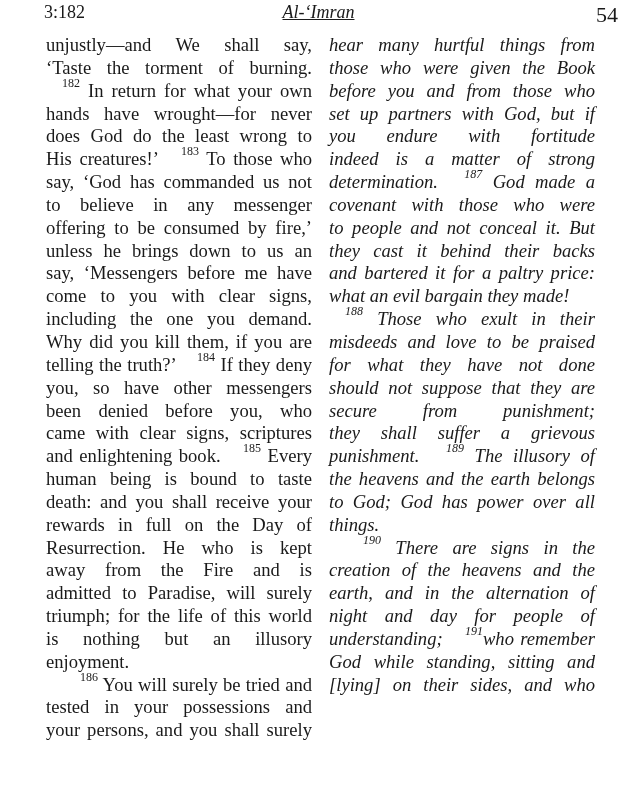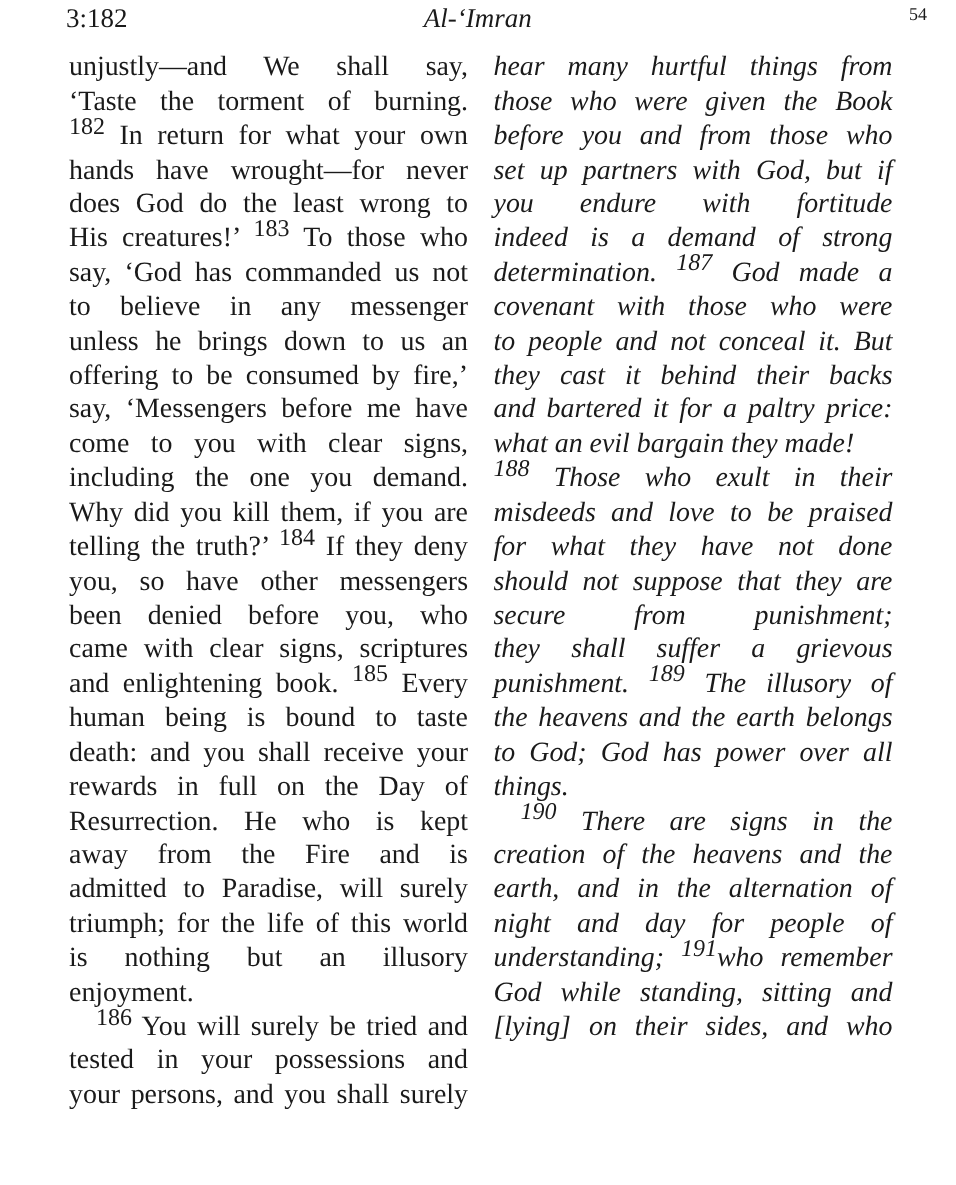--- a/index.html
+++ b/index.html
@@ -30,26 +30,27 @@
       font-size: 18px;
     }
     .hdr-center {
       position: absolute;
       left: 0;
       width: 637px;
       text-align: center;
       top: 2px;
       font-size: 18px;
       font-style: italic;
+      text-decoration: underline;
     }
     .hdr-right {
       position: absolute;
       right: 47px;
       top: 2px;
-      font-size: 12px;
+      font-size: 22px;
     }
     .column {
       position: absolute;
       top: 34px;
       font-size: 18.6px;
       line-height: 22.85px;
     }
     .col-left { left: 46px; width: 266px; }
     .col-right { left: 329px; width: 266px; font-style: italic; }
     .line {
@@ -60,47 +61,48 @@
       text-align-last: justify;
       overflow: visible;
     }
     .line.last {
       text-align-last: left;
     }
     .line.indent {
       padding-left: 18px;
     }
     sup, .vnum {
-      font-size: 16px;
+      font-size: 12px;
       vertical-align: top;
       position: relative;
       top: -3px;
       line-height: 1;
+      margin-left: 16px;
     }
   </style>
 </head>
 <body>
 
 <div class="page-header">
   <span class="hdr-left">3:182</span>
   <span class="hdr-center">Al-‘Imran</span>
   <span class="hdr-right">54</span>
 </div>
 
 <div class="column col-left" id="col-left">
     <span class="line"><span>unjustly—and We shall say,</span></span>
     <span class="line"><span>‘Taste the torment of burning.</span></span>
     <span class="line"><span class="vnum">182</span><span> In return for what your own</span></span>
     <span class="line"><span>hands have wrought—for never</span></span>
     <span class="line"><span>does God do the least wrong to</span></span>
     <span class="line"><span>His creatures!’ </span><span class="vnum">183</span><span> To those who</span></span>
     <span class="line"><span>say, ‘God has commanded us not</span></span>
     <span class="line"><span>to believe in any messenger</span></span>
+    <span class="line"><span>offering to be consumed by fire,’</span></span>
     <span class="line"><span>unless he brings down to us an</span></span>
-    <span class="line"><span>offering to be consumed by fire,’</span></span>
     <span class="line"><span>say, ‘Messengers before me have</span></span>
     <span class="line"><span>come to you with clear signs,</span></span>
     <span class="line"><span>including the one you demand.</span></span>
     <span class="line"><span>Why did you kill them, if you are</span></span>
     <span class="line"><span>telling the truth?’ </span><span class="vnum">184</span><span> If they deny</span></span>
     <span class="line"><span>you, so have other messengers</span></span>
     <span class="line"><span>been denied before you, who</span></span>
     <span class="line"><span>came with clear signs, scriptures</span></span>
     <span class="line"><span>and enlightening book. </span><span class="vnum">185</span><span> Every</span></span>
     <span class="line"><span>human being is bound to taste</span></span>
@@ -115,21 +117,21 @@
     <span class="line indent"><span class="vnum">186</span><span> You will surely be tried and</span></span>
     <span class="line"><span>tested in your possessions and</span></span>
     <span class="line"><span>your persons, and you shall surely</span></span>
   </div>
 <div class="column col-right" id="col-right">
     <span class="line"><span>hear many hurtful things from</span></span>
     <span class="line"><span>those who were given the Book</span></span>
     <span class="line"><span>before you and from those who</span></span>
     <span class="line"><span>set up partners with God, but if</span></span>
     <span class="line"><span>you endure with fortitude</span></span>
-    <span class="line"><span>indeed is a demand of strong</span></span>
+    <span class="line"><span>indeed is a matter of strong</span></span>
     <span class="line"><span>determination. </span><span class="vnum">187</span><span> God made a</span></span>
     <span class="line"><span>covenant with those who were</span></span>
     <span class="line"><span>to people and not conceal it. But</span></span>
     <span class="line"><span>they cast it behind their backs</span></span>
     <span class="line"><span>and bartered it for a paltry price:</span></span>
     <span class="line last"><span>what an evil bargain they made!</span></span>
     <span class="line"><span class="vnum">188</span><span> Those who exult in their</span></span>
     <span class="line"><span>misdeeds and love to be praised</span></span>
     <span class="line"><span>for what they have not done</span></span>
     <span class="line"><span>should not suppose that they are</span></span>

